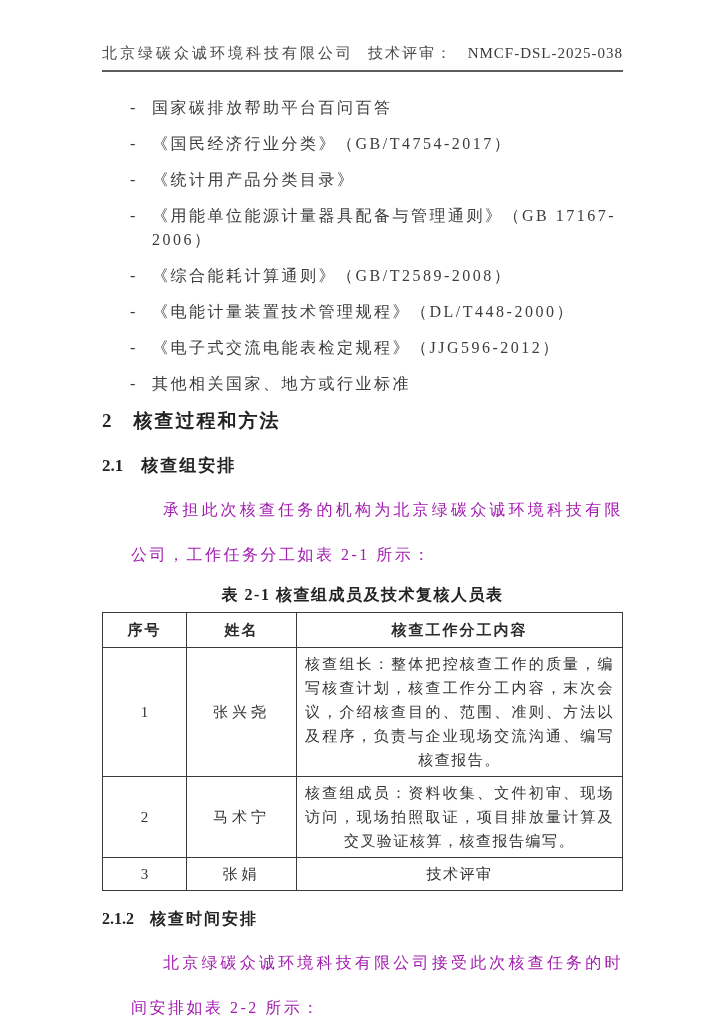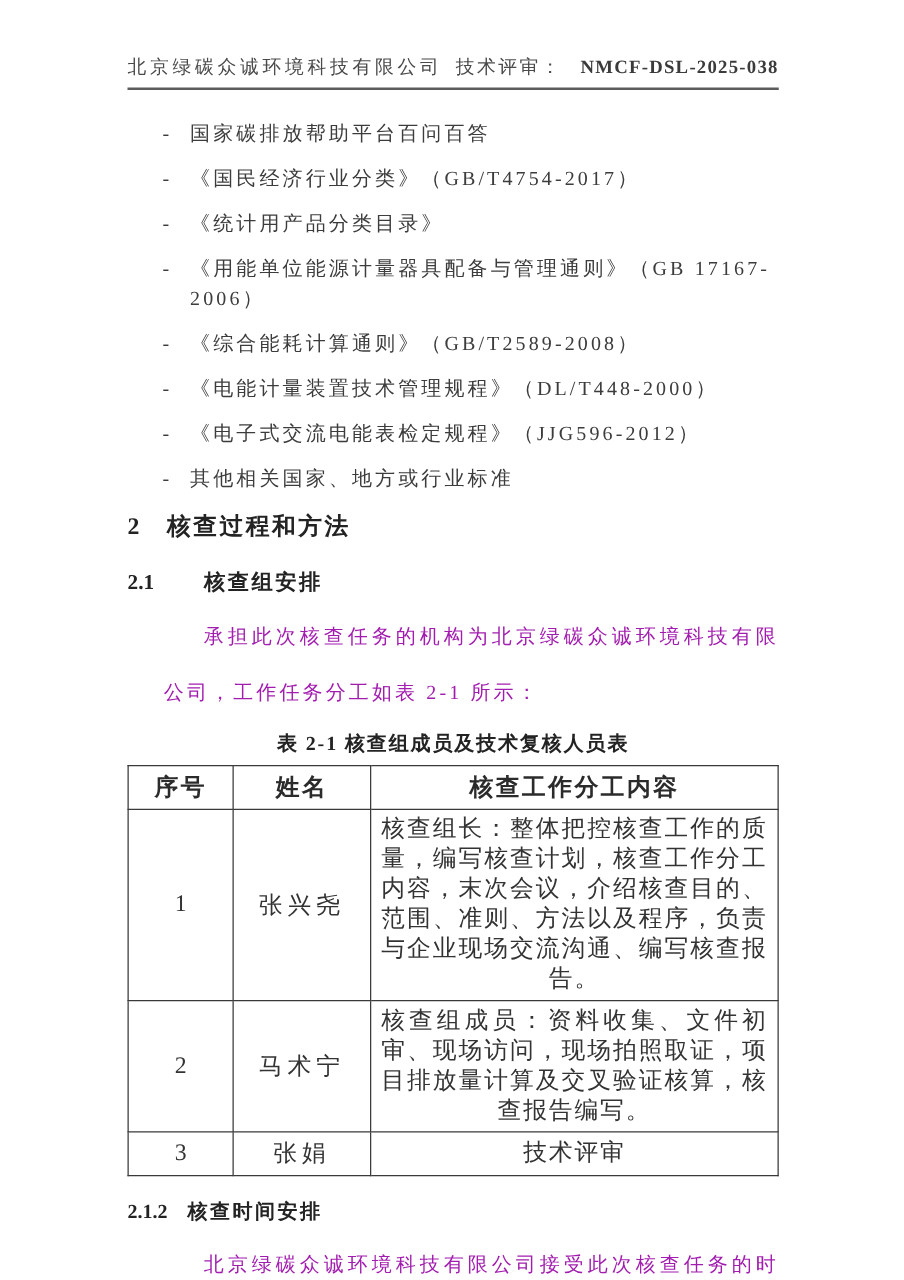--- a/index.html
+++ b/index.html
@@ -15,56 +15,56 @@
   }
   
   .page-header{
     display:flex;justify-content:space-between;align-items:flex-end;
     padding-bottom:7px;border-bottom:2px solid #5c5c5c;
     font-size:15px;color:#4a4a4a;
   }
   .company{letter-spacing:3px;font-weight:500;}
   .archive{letter-spacing:1px;}
   .archive .label{letter-spacing:2px;margin-right:10px;}
-  .archive .num{font-weight:bold;color:#3b3b3b;margin-top:28px;}
+  .archive .num{font-weight:normal;color:#3b3b3b;margin-top:28px;}
   
   .ref-list{margin-top:24px;}
   .ref-item{
     display:flex;align-items:flex-start;
     padding-left:28px;
     font-size:16px;line-height:24px;
     letter-spacing:2.5px;color:#3c3c3c;
     margin-bottom:12px;
   }
   .ref-marker{width:22px;flex:0 0 22px;letter-spacing:0;}
   .ref-text{flex:1;}
   
   .h-sec{display:flex;align-items:baseline;color:#232323;font-weight:bold;}
   .h2{font-size:19px;margin-top:8px;letter-spacing:2px;}
   .h2 .num{margin-right:22px;letter-spacing:0;}
-  .h3{font-size:17px;margin-top:20px;letter-spacing:2px;gap:22px;}
+  .h3{font-size:17px;margin-top:20px;letter-spacing:2px;}
   .h3 .num{margin-right:18px;letter-spacing:0;}
   .h4{font-size:16px;margin-top:18px;letter-spacing:2px;}
   .h4 .num{margin-right:16px;letter-spacing:0;}
   
   .para{
     margin-top:10px;
     font-size:16px;line-height:45px;
     letter-spacing:2.5px;color:#a21caf;
     text-align:justify;text-indent:2em;margin-left:29px;
   }
   
   .tbl-caption{
     margin-top:8px;text-align:center;
     font-size:16px;font-weight:bold;color:#232323;letter-spacing:1.5px;
   }
   table.members{
     width:100%;margin-top:6px;
     border-collapse:collapse;table-layout:fixed;
-    font-size:19px;color:#333333;
+    font-size:15px;color:#333333;
   }
   table.members th,table.members td{
     border:1px solid #3a3a3a;
     padding:4px 8px;vertical-align:middle;
   }
   table.members th{
     font-weight:bold;letter-spacing:2px;text-align:center;
     height:26px;color:#2b2b2b;
   }
   col.c-no{width:84px;}

